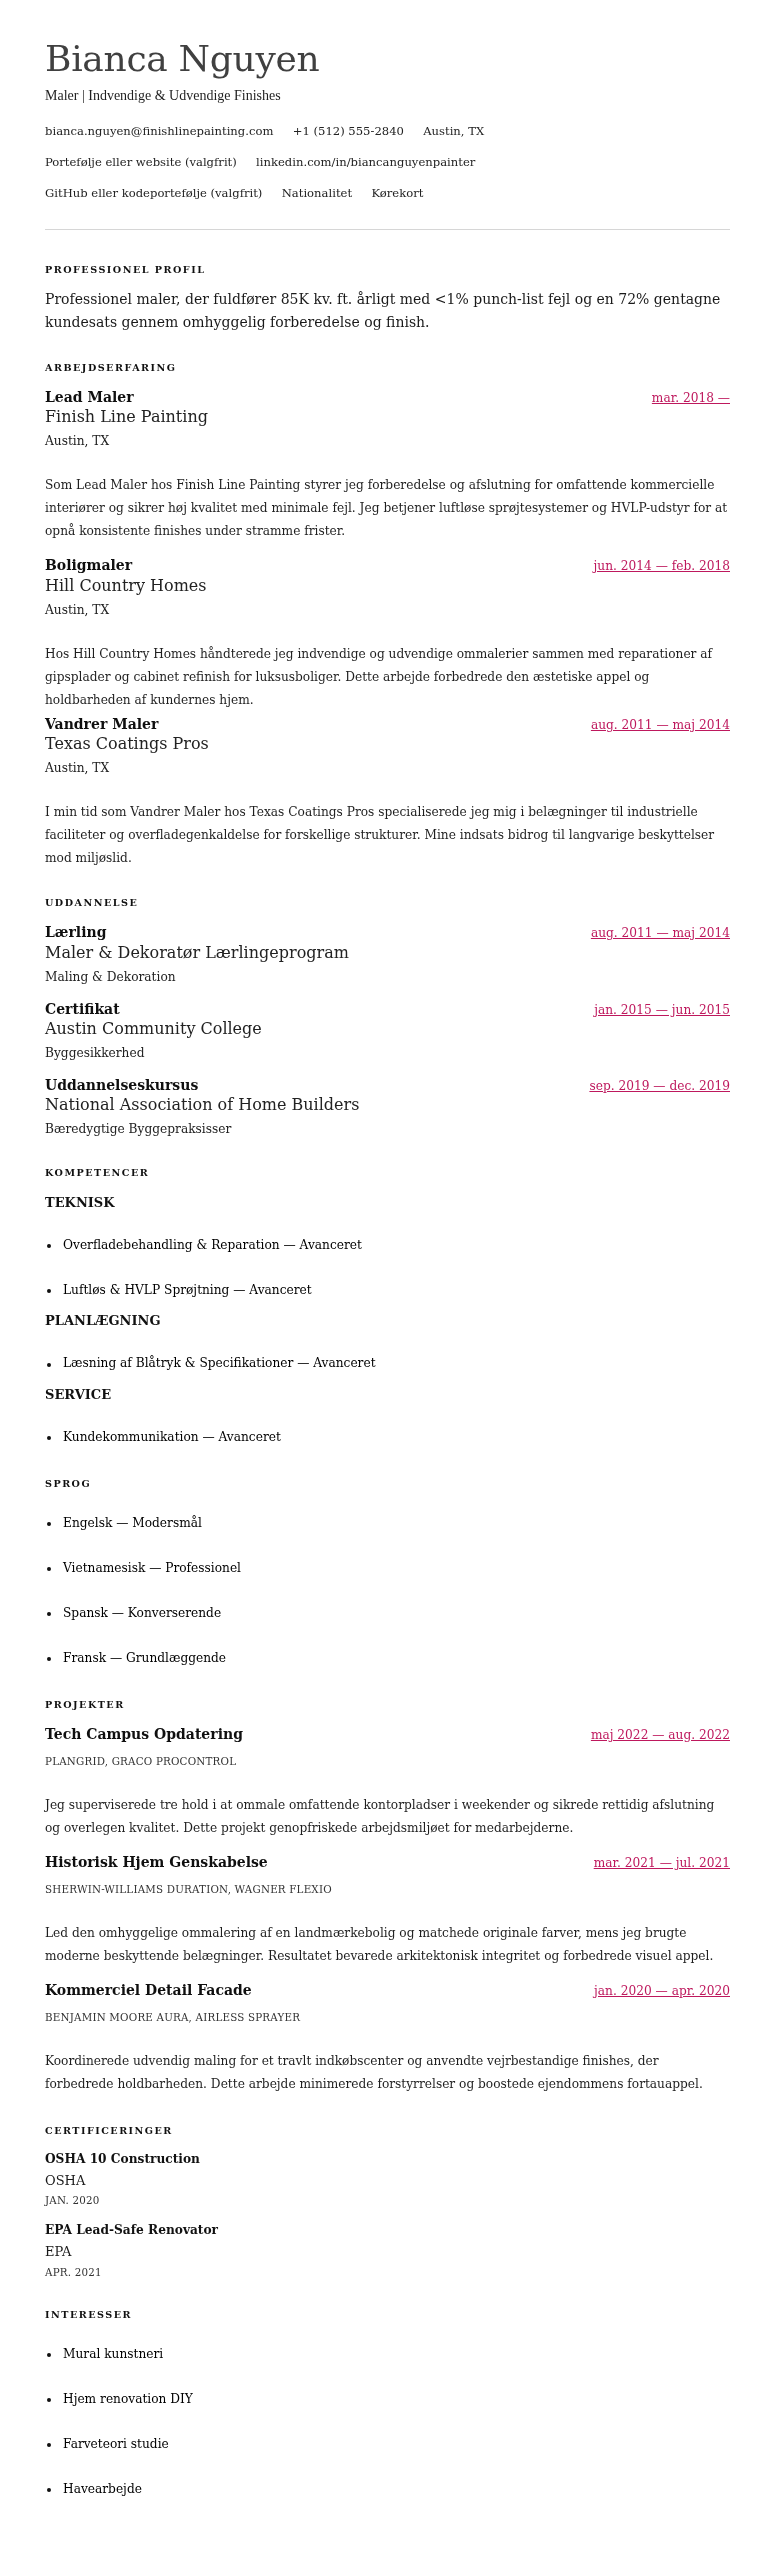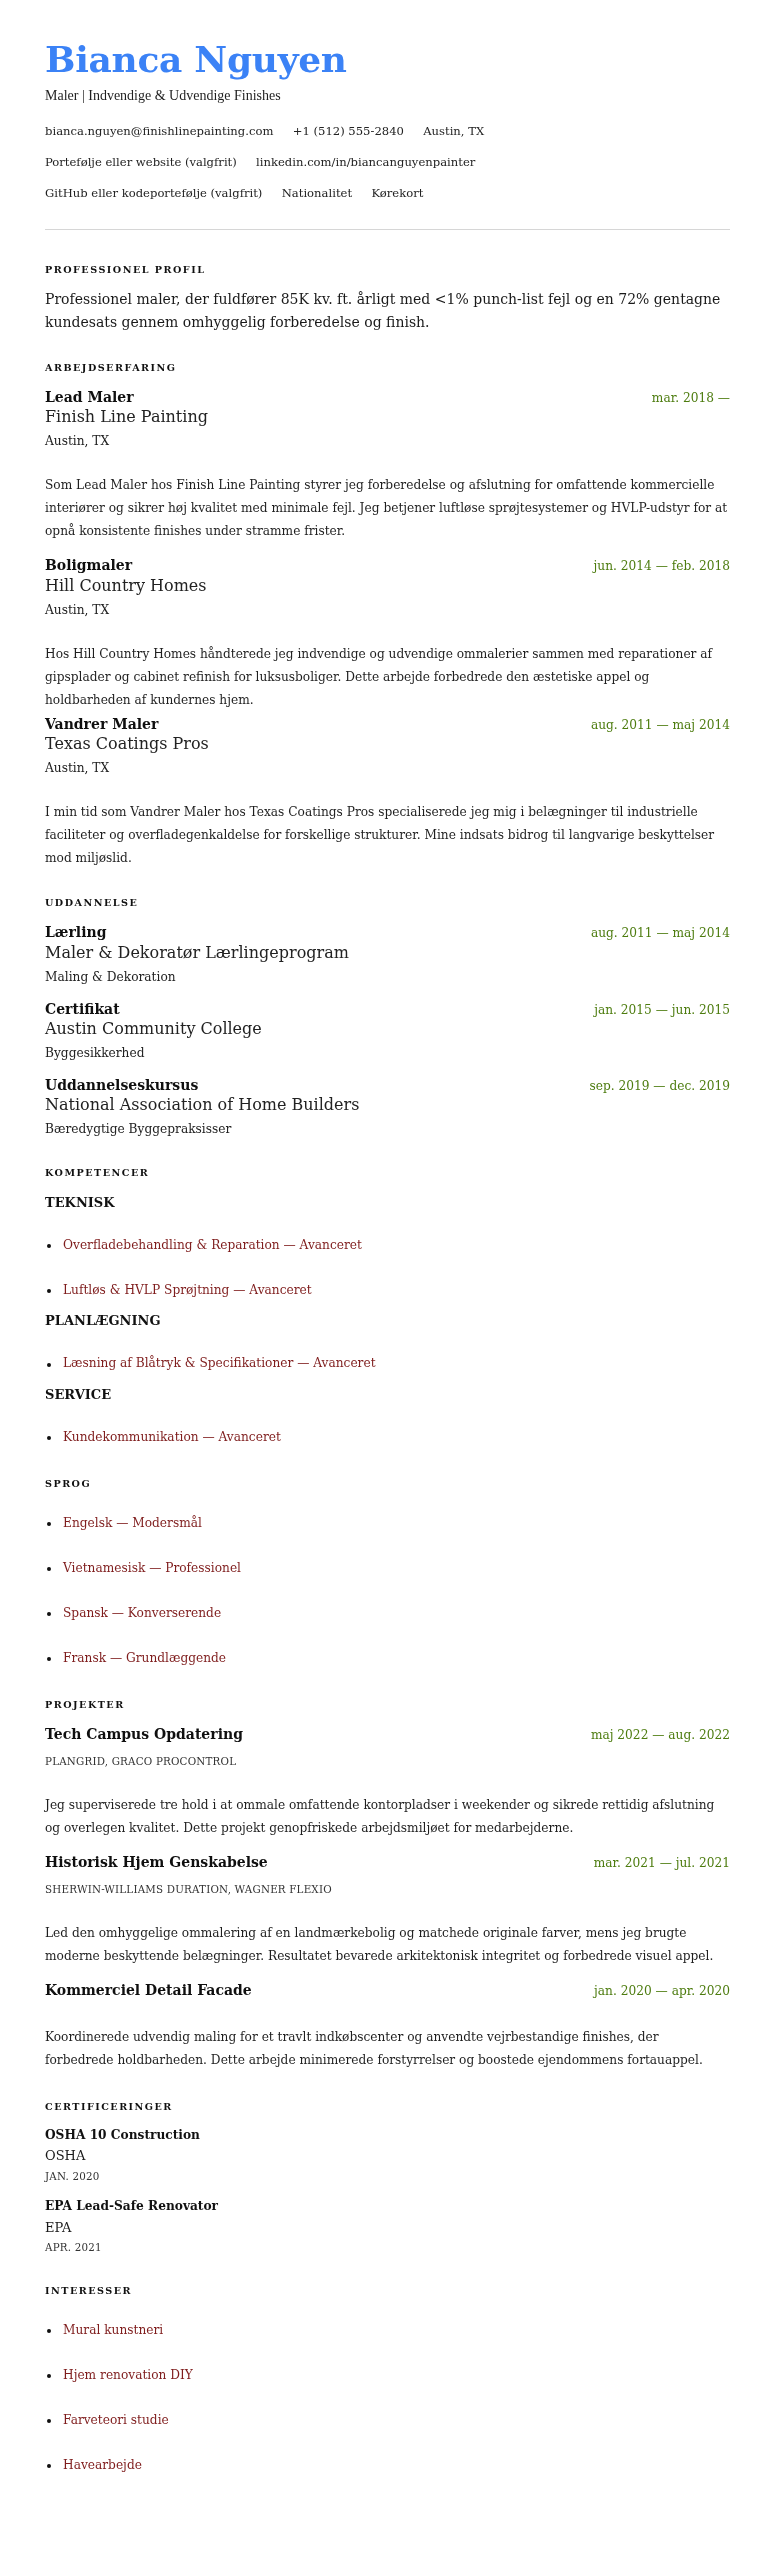--- a/index.html
+++ b/index.html
@@ -5,48 +5,48 @@
   * { box-sizing: border-box; margin: 0; padding: 0; }
   html, body { background: #ffffff; }
   body {
     width: 772px;
     min-height: 2576px;
     font-family: "DejaVu Serif", serif;
     color: #1a1a1a;
   }
   .page { padding: 37px 42px 39px 45px; }
   .name {
-    font-size: 36px; font-weight: bold; color: #3b82f6;
+    font-size: 36px; font-weight: normal; color: #404040;
     line-height: 44px; letter-spacing: -0.3px;
   }
   .headline { font-size: 14px; color: #1f1f1f; line-height: 19.3px; margin-top: 5.1px; font-family: Liberation Serif, serif; }
   .contact-row { display: flex; gap: 19.3px; font-size: 11.6px; color: #222; line-height: 16.7px; }
   .contact-row.first { margin-top: 18px; }
   .contact-row + .contact-row { margin-top: 14px; }
   .rule { height: 1.9px; background: #d6d6d6; margin-top: 27px; }
 
   .section-title {
     font-size: 9.6px; font-weight: bold; letter-spacing: 1.5px;
     text-transform: uppercase; color: #111; line-height: 13px;
   }
   .summary { font-size: 14px; line-height: 23px; color: #1a1a1a; margin-top: 11.6px; }
 
   .entry-head { display: flex; justify-content: space-between; align-items: baseline; }
   .entry-title { font-size: 14px; font-weight: bold; color: #0f0f0f; line-height: 19.3px; }
-  .entry-date { font-size: 12.2px; color: #4d7c0f; line-height: 19.3px; white-space: nowrap; }
+  .entry-date { font-size: 12.2px; color: #be185d; line-height: 19.3px; white-space: nowrap; text-decoration: underline; }
   .entry-sub { font-size: 16px; color: #222; line-height: 18px; }
   .entry-loc { font-size: 12.2px; color: #222; line-height: 18px; margin-top: 5.8px; }
   .entry-desc { font-size: 12.2px; line-height: 23px; color: #1f1f1f; margin-top: 24.4px; }
   .entry-tech { font-size: 10.3px; color: #333; letter-spacing: 0.2px; line-height: 15.4px; margin-top: 9px; }
 
   .skill-cat { font-size: 13px; font-weight: bold; color: #111; line-height: 18px; }
   ul.bullets { list-style: none; }
   ul.bullets li {
     position: relative; padding-left: 18px;
-    font-size: 12.2px; line-height: 23px; color: #7f1d1d; margin-top: 22px;
+    font-size: 12.2px; line-height: 23px; color: #000000; margin-top: 22px;
   }
   ul.bullets li::before {
     content: ""; position: absolute; left: 1.9px; top: 10.3px;
     width: 3.9px; height: 3.9px; border-radius: 50%; background: #111;
   }
 
   .cert-name { font-size: 12.2px; font-weight: bold; color: #111; line-height: 18px; }
   .cert-issuer { font-size: 13px; color: #1a1a1a; line-height: 18px; margin-top: 3.9px; }
   .cert-date { font-size: 10.3px; color: #333; letter-spacing: 0.2px; line-height: 15.4px; margin-top: 3.2px; }
 </style>
@@ -201,20 +201,21 @@
       </div>
       <div class="entry-tech">SHERWIN-WILLIAMS DURATION, WAGNER FLEXIO</div>
       <p class="entry-desc">Led den omhyggelige ommalering af en landmærkebolig og matchede originale farver, mens jeg brugte moderne beskyttende belægninger. Resultatet bevarede arkitektonisk integritet og forbedrede visuel appel.</p>
     </div>
 
     <div style="margin-top:13px">
       <div class="entry-head">
         <div class="entry-title">Kommerciel Detail Facade</div>
         <div class="entry-date">jan. 2020 — apr. 2020</div>
       </div>
+      <div class="entry-tech">BENJAMIN MOORE AURA, AIRLESS SPRAYER</div>
       <p class="entry-desc">Koordinerede udvendig maling for et travlt indkøbscenter og anvendte vejrbestandige finishes, der forbedrede holdbarheden. Dette arbejde minimerede forstyrrelser og boostede ejendommens fortauappel.</p>
     </div>
   </section>
 
   <section style="margin-top:28px">
     <h2 class="section-title">Certificeringer</h2>
 
     <div style="margin-top:13px">
       <div class="cert-name">OSHA 10 Construction</div>
       <div class="cert-issuer">OSHA</div>

